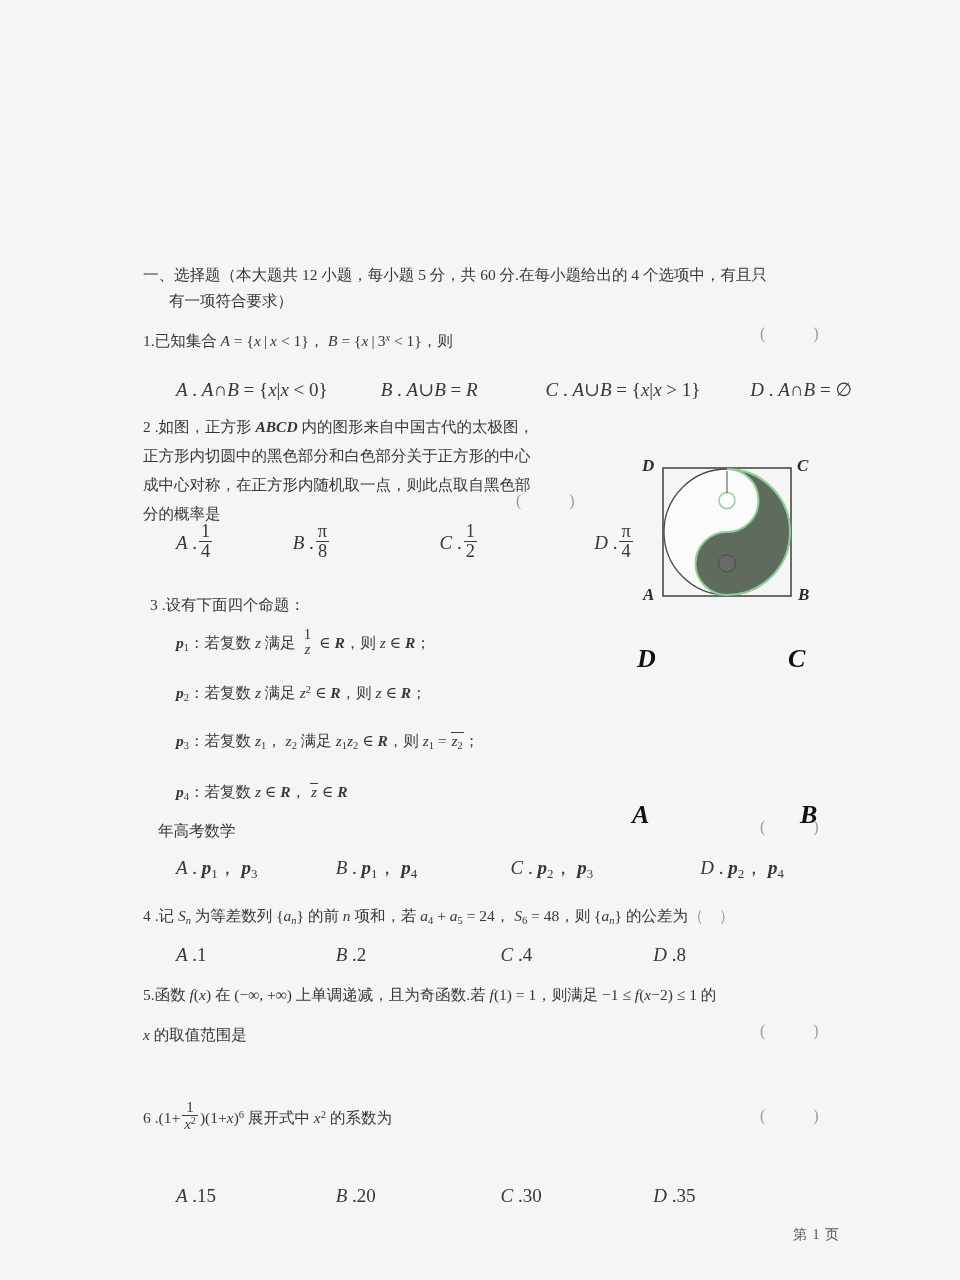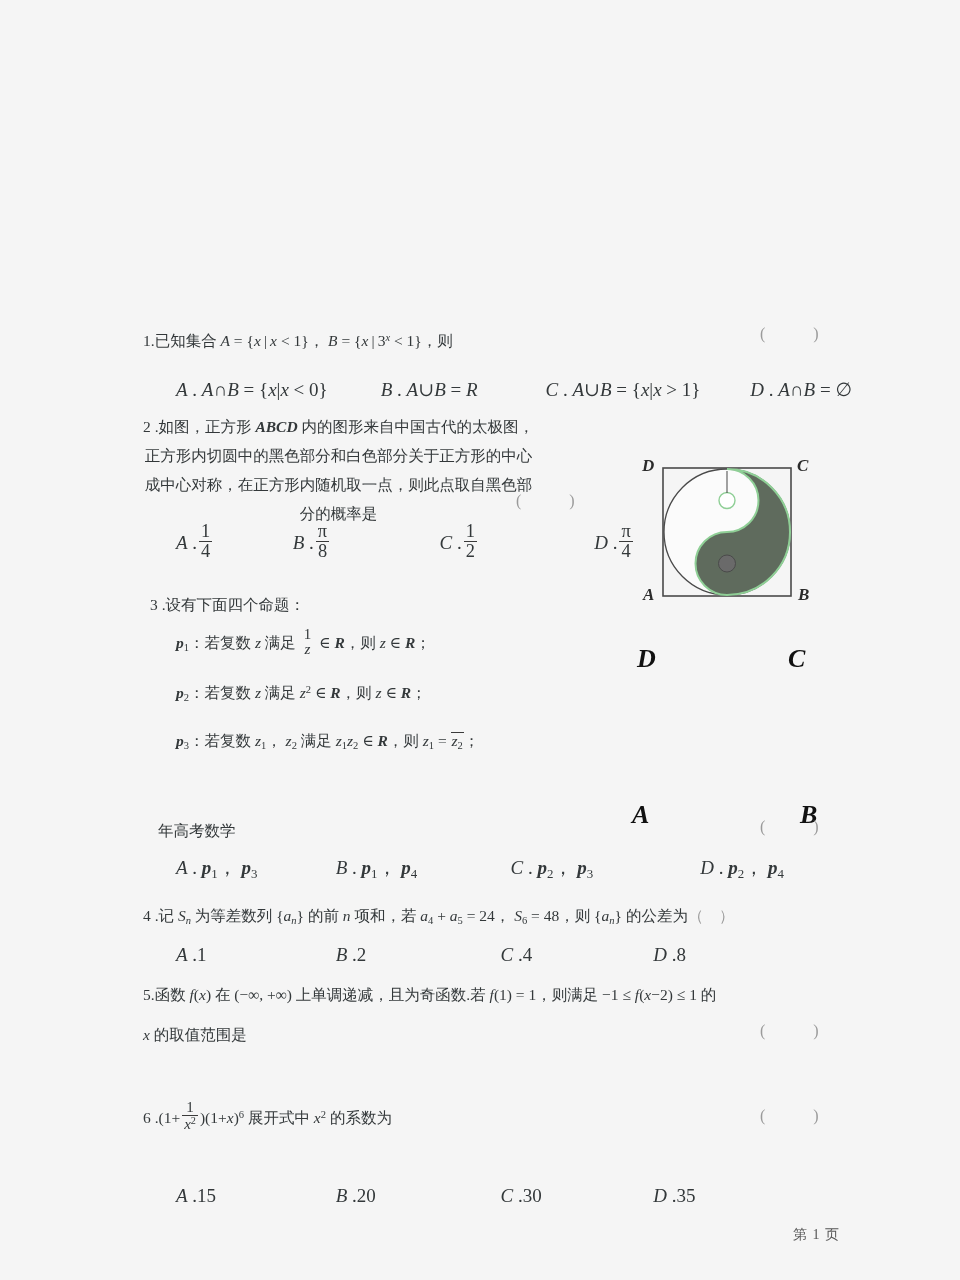--- a/index.html
+++ b/index.html
@@ -122,34 +122,38 @@
     color: #555;
     letter-spacing: 1px;
   }
 </style>
 </head>
 <body>
 
 <div class="page">
 
 
+  <div class="sec-head">
+    <span>一、选择题（本大题共 12 小题，每小题 5 分，共 60 分.在每小题给出的 4 个选项中，有且只</span>
+    <span class="indent">有一项符合要求）</span>
+  </div>
 
   <div class="blk" style="left:143px; top:325px;">
     <span class="qnum">1.</span>已知集合&nbsp;<span class="mi">A</span> = {<span class="mi">x</span> | <span class="mi">x</span> &lt; 1}，&nbsp;<span class="mi">B</span> = {<span class="mi">x</span> | 3<sup class="pr"><span class="mi">x</span></sup> &lt; 1}，则
   </div>
   <div class="paren" style="left:760px; top:325px;">(&nbsp;)</div>
 
   <div class="opts" style="left:176px; top:378px;">
     <span class="op" style="width:200px"><span class="mi">A</span> .&nbsp;<span class="mi">A</span>∩<span class="mi">B</span> = {<span class="mi">x</span>|<span class="mi">x</span> &lt; 0}</span>
     <span class="op" style="width:160px"><span class="mi">B</span> .&nbsp;<span class="mi">A</span>∪<span class="mi">B</span> = <span class="mi">R</span></span>
     <span class="op" style="width:200px"><span class="mi">C</span> .&nbsp;<span class="mi">A</span>∪<span class="mi">B</span> = {<span class="mi">x</span>|<span class="mi">x</span> &gt; 1}</span>
     <span class="op"><span class="mi">D</span> .&nbsp;<span class="mi">A</span>∩<span class="mi">B</span> = ∅</span>
   </div>
 
-  <div class="blk" style="left:143px; top:412px; line-height:29px;text-align:center;">
+  <div class="blk" style="left:143px; top:412px; line-height:29px;">
     <span class="qnum">2 .</span>如图，正方形&nbsp;<span class="mb">ABCD</span>&nbsp;内的图形来自中国古代的太极图，<br>
     正方形内切圆中的黑色部分和白色部分关于正方形的中心<br>
     成中心对称，在正方形内随机取一点，则此点取自黑色部<br>
     分的概率是
   </div>
   <div class="paren" style="left:516px; top:492px;">(&nbsp;)</div>
 
   <div class="opts" style="left:176px; top:522px;">
     <span class="op" style="width:112px"><span class="mi">A</span> .<span class="frac"><span class="num">1</span><span class="den">4</span></span></span>
     <span class="op" style="width:142px"><span class="mi">B</span> .<span class="frac"><span class="num">π</span><span class="den">8</span></span></span>
@@ -195,20 +199,23 @@
   </div>
 
   <div class="blk" style="left:176px; top:677px;">
     <span class="mb">p</span><sub class="sr">2</sub>：若复数&nbsp;<span class="mi">z</span>&nbsp;满足&nbsp;<span class="mi">z</span><sup class="pr">2</sup> ∈ <span class="mb">R</span>，则&nbsp;<span class="mi">z</span> ∈ <span class="mb">R</span>；
   </div>
 
   <div class="blk" style="left:176px; top:728px;">
     <span class="mb">p</span><sub class="sr">3</sub>：若复数&nbsp;<span class="mi">z</span><sub class="sr">1</sub>，&nbsp;<span class="mi">z</span><sub class="sr">2</sub>&nbsp;满足&nbsp;<span class="mi">z</span><sub class="sr">1</sub><span class="mi">z</span><sub class="sr">2</sub> ∈ <span class="mb">R</span>，则&nbsp;<span class="mi">z</span><sub class="sr">1</sub> = <span class="ovl"><span class="mi">z</span><sub class="sr">2</sub></span>；
   </div>
 
+  <div class="blk" style="left:176px; top:779px;">
+    <span class="mb">p</span><sub class="sr">4</sub>：若复数&nbsp;<span class="mi">z</span> ∈ <span class="mb">R</span>，&nbsp;<span class="ovl"><span class="mi">z</span></span> ∈ <span class="mb">R</span>
+  </div>
 
   <div class="blk" style="left:158px; top:818px;">年高考数学</div>
   <div class="paren" style="left:760px; top:818px;">(&nbsp;)</div>
 
   <div class="opts" style="left:176px; top:855px;">
     <span class="op" style="width:155px"><span class="mi">A</span> .&nbsp;<span class="mb">p</span><sub class="sr">1</sub>，&nbsp;<span class="mb">p</span><sub class="sr">3</sub></span>
     <span class="op" style="width:170px"><span class="mi">B</span> .&nbsp;<span class="mb">p</span><sub class="sr">1</sub>，&nbsp;<span class="mb">p</span><sub class="sr">4</sub></span>
     <span class="op" style="width:185px"><span class="mi">C</span> .&nbsp;<span class="mb">p</span><sub class="sr">2</sub>，&nbsp;<span class="mb">p</span><sub class="sr">3</sub></span>
     <span class="op"><span class="mi">D</span> .&nbsp;<span class="mb">p</span><sub class="sr">2</sub>，&nbsp;<span class="mb">p</span><sub class="sr">4</sub></span>
   </div>

